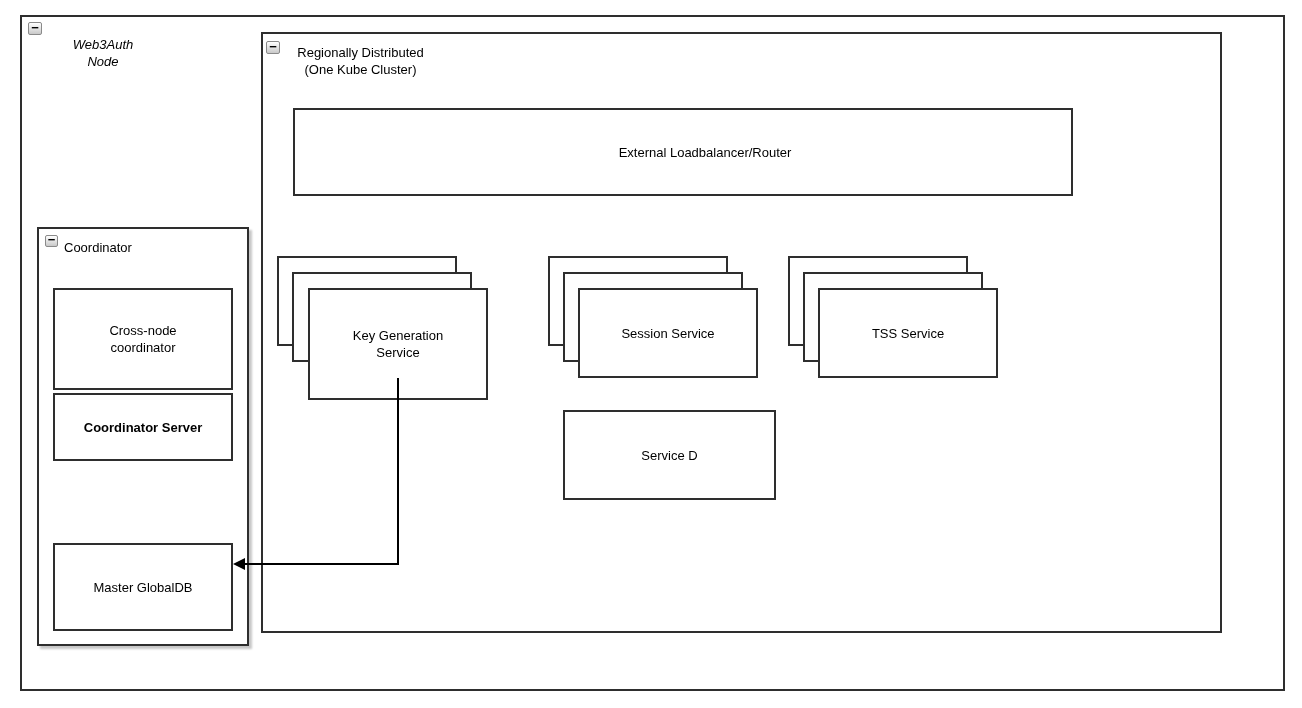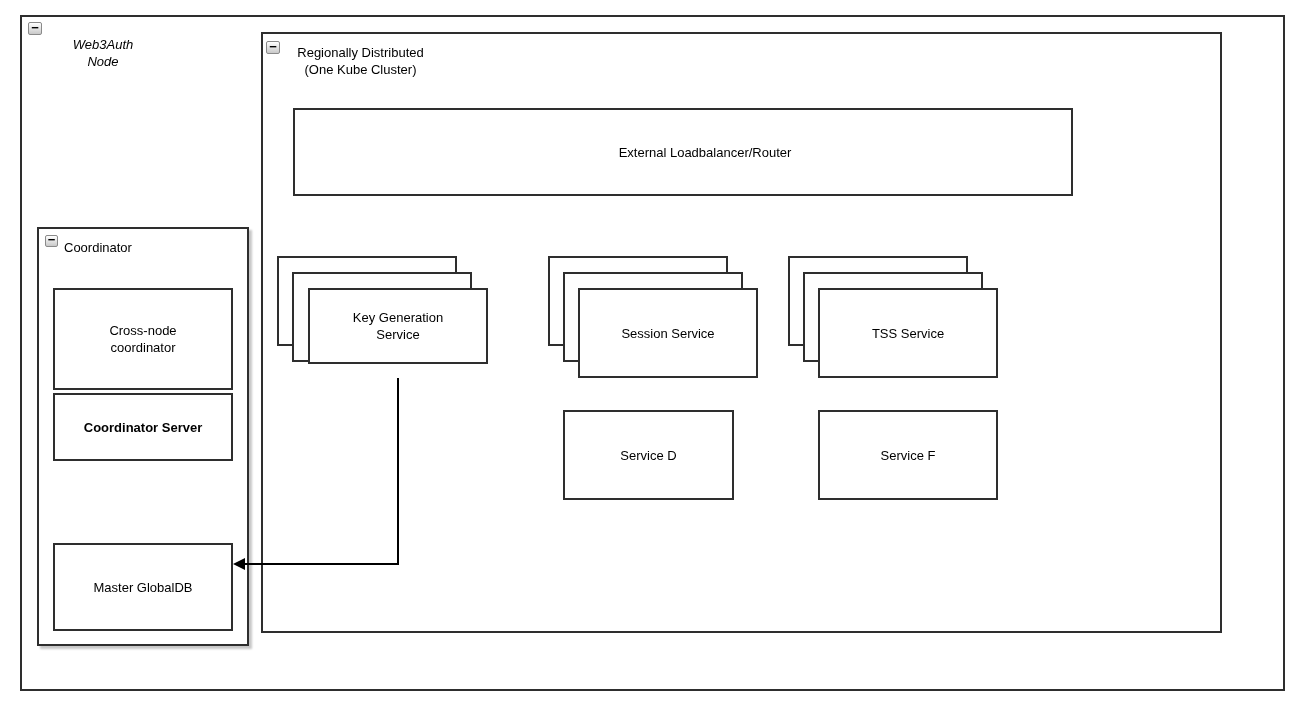--- a/index.html
+++ b/index.html
@@ -94,44 +94,41 @@
         <span class="line">Regionally Distributed</span>
         <span class="line">(One Kube Cluster)</span>
       </div>
 
       <div class="box" style="left:30px; top:74px; width:780px; height:88px;padding-left:44px;">
         <span>External Loadbalancer/Router</span>
       </div>
 
       <div class="box stack-plain" style="left:14px; top:222px; width:180px; height:90px;"></div>
       <div class="box stack-plain" style="left:29px; top:238px; width:180px; height:90px;"></div>
-      <div class="box" style="left:45px; top:254px; width:180px; height:76px;">
+      <div class="box" style="left:45px; top:254px; width:180px; height:112px;">
         <span class="line">Key Generation</span>
         <span class="line">Service</span>
       </div>
 
       <div class="box stack-plain" style="left:285px; top:222px; width:180px; height:90px;"></div>
       <div class="box stack-plain" style="left:300px; top:238px; width:180px; height:90px;"></div>
       <div class="box" style="left:315px; top:254px; width:180px; height:90px;">
         <span>Session Service</span>
       </div>
 
       <div class="box stack-plain" style="left:525px; top:222px; width:180px; height:90px;"></div>
       <div class="box stack-plain" style="left:540px; top:238px; width:180px; height:90px;"></div>
       <div class="box" style="left:555px; top:254px; width:180px; height:90px;">
         <span>TSS Service</span>
       </div>
 
-      <div class="box" style="left:300px; top:376px; width:171px; height:90px;">
+      <div class="box" style="left:300px; top:376px; width:213px; height:90px;">
         <span>Service D</span>
       </div>
 
-      <div class="box" style="left:555px; top:376px; width:180px; height:90px;">
-        <span>Service F</span>
-      </div>
 
     </div>
 
     <div class="container shadowed" style="left:15px; top:210px; width:212px; height:419px;">
 
       <div class="collapse-btn" style="left:6px; top:6px; width:13px; height:12px;">
         <span>−</span>
       </div>
 
       <div class="title" style="left:25px; top:10px;">Coordinator</div>

